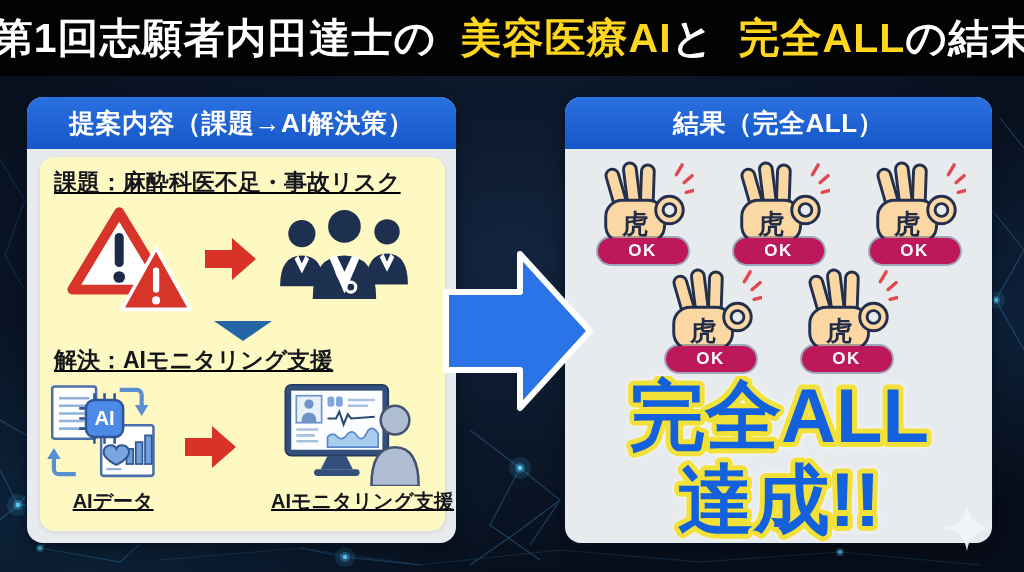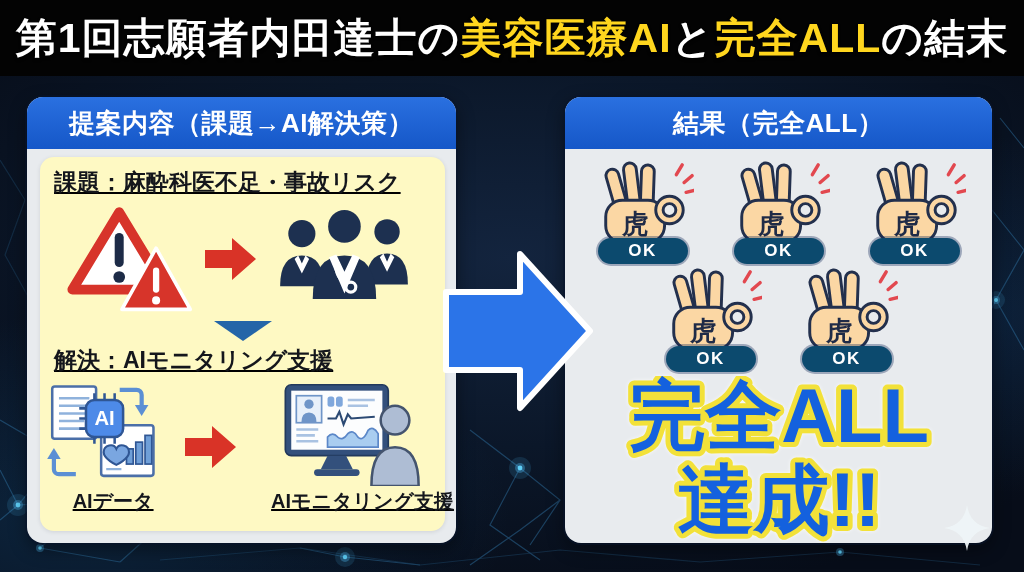--- a/index.html
+++ b/index.html
@@ -16,21 +16,21 @@
   .bg-net{position:absolute;left:0;top:0;z-index:0;}
   
   .banner{
     position:absolute;left:0;top:0;width:1024px;height:76px;z-index:1;
     background:#030303;display:flex;align-items:center;justify-content:center;
   }
   .banner h1{
     margin:0;font-size:41px;font-weight:800;letter-spacing:1px;color:#fff;
     text-shadow:0 2px 3px rgba(0,0,0,.85);white-space:nowrap;
   }
-  .banner .hl{color:#ffd61e;}
+  .banner .hl{color:#ffd61e;margin-left:24px;}
   
   .panel{
     position:absolute;top:97px;height:446px;z-index:1;border-radius:16px;
     background:#e8ebee;box-shadow:0 0 0 2px rgba(8,20,44,.55),0 6px 18px rgba(0,0,0,.45);
     overflow:hidden;display:flex;flex-direction:column;
   }
   .panel-left{left:27px;width:429px;}
   .panel-right{left:565px;width:427px;}
   .panel-header{
     height:52px;flex:0 0 52px;background:linear-gradient(#2a70e0,#1557c8);
@@ -52,21 +52,21 @@
     border-top:20px solid #2465a8;margin:3px auto 2px;}
   figure{margin:0;display:flex;flex-direction:column;align-items:center;}
   figcaption{font-size:20px;font-weight:800;color:#14161c;margin-top:2px;white-space:nowrap;margin-left:22px;}
   
   .stamp-row{display:flex;justify-content:center;gap:30px;margin-top:10px;}
   .stamp-row.second{margin-top:2px;}
   .stamp{width:106px;display:flex;flex-direction:column;align-items:center;}
   .hand-svg{width:102px;height:auto;}
   .hand-char{font-size:27px;font-weight:800;fill:#1f2b47;font-family:"Liberation Sans",sans-serif;}
   .ok-badge{
-    width:90px;height:26px;margin-top:-9px;border-radius:14px;background:#0c4a6e;
+    width:90px;height:26px;margin-top:-9px;border-radius:14px;background:#be185d;
     box-shadow:0 0 0 2px rgba(18,40,90,.35);display:flex;align-items:center;justify-content:center;
   }
   .ok-badge span{color:#fff;font-size:17px;font-weight:800;letter-spacing:1.5px;}
   .big-text-svg{margin:4px auto 0;filter:drop-shadow(0 0 2px rgba(255,255,255,.75));}
   .big-text-svg text{font-family:"Liberation Sans","DejaVu Sans",sans-serif;font-weight:900;
     fill:#1461de;stroke:#f2e139;stroke-width:10px;stroke-linejoin:round;paint-order:stroke;}
   
   .big-arrow{position:absolute;left:442px;top:244px;z-index:3;}
   .sparkle{position:absolute;left:944px;top:505px;z-index:4;}
 </style>

